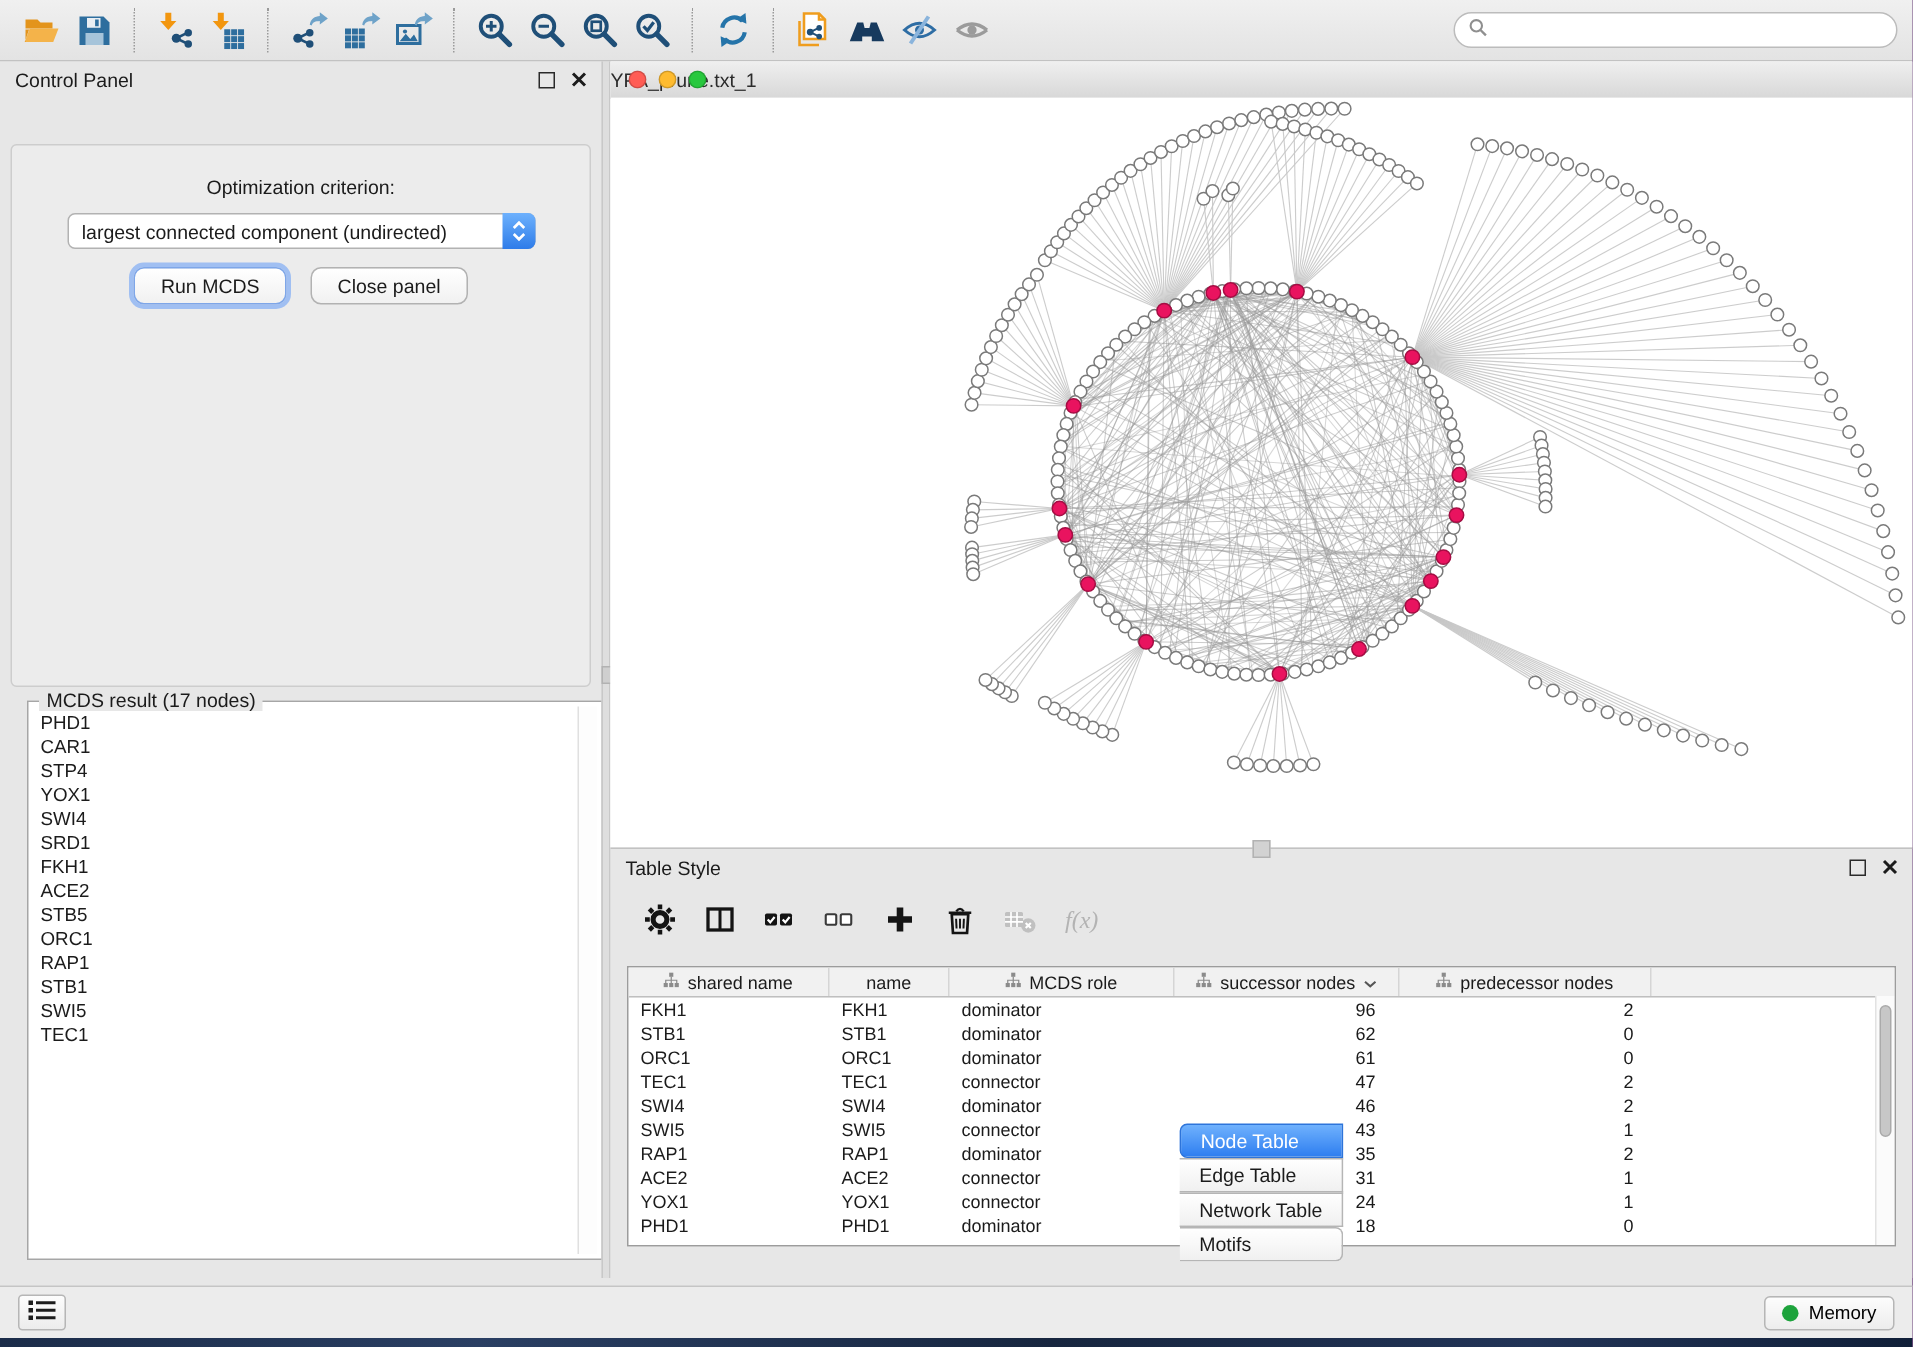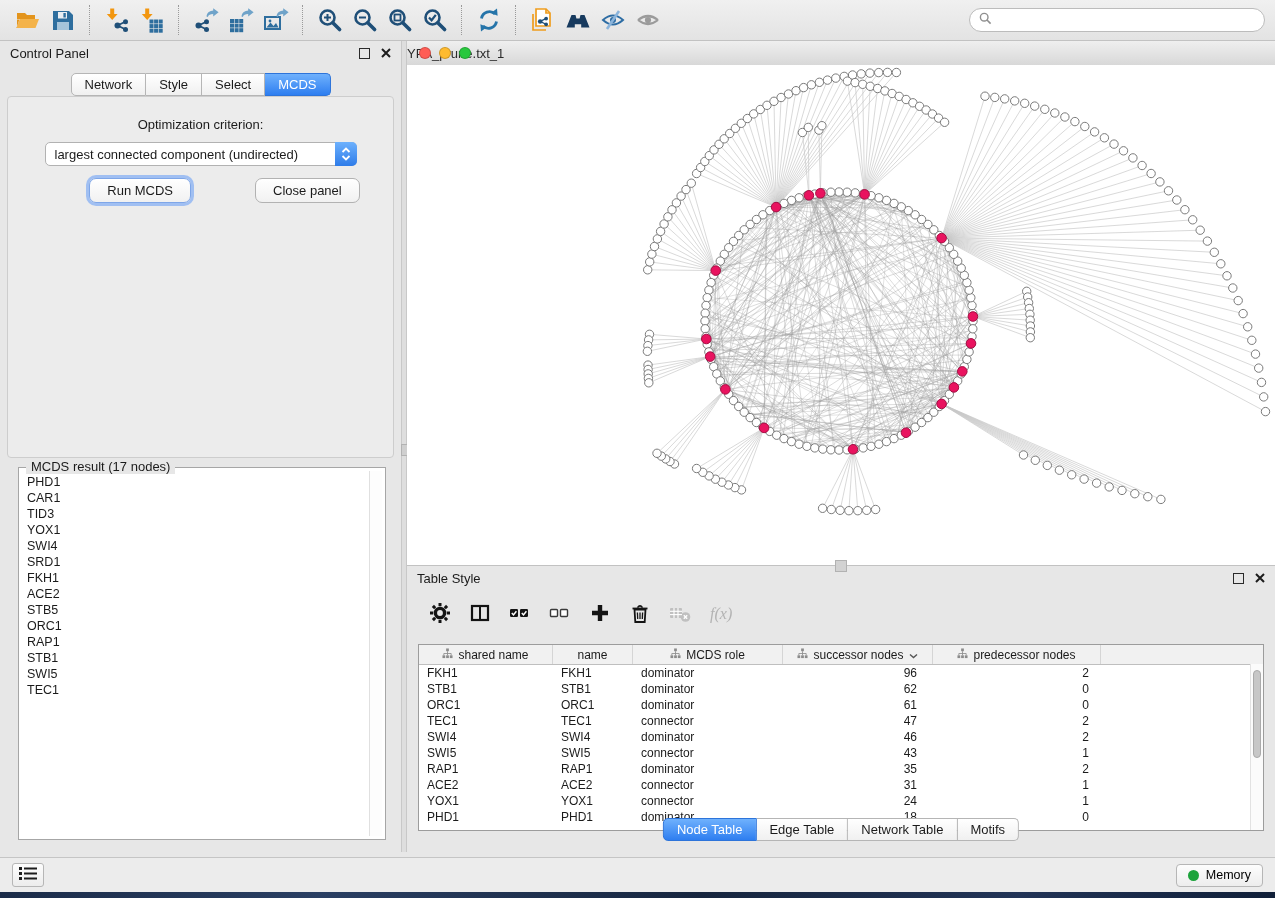--- a/index.html
+++ b/index.html
@@ -26,23 +26,23 @@
   .seg-btn.active{background:linear-gradient(#6fb1fd,#2e7ef0);border-color:#2d74da;color:#fff;}
   
   #control-panel{position:absolute;top:41px;left:0;width:401px;bottom:40px;background:#e7e7e7;}
   #cp-tabs{position:absolute;top:32px;left:50%;transform:translateX(-50%);}
   .cp-inner{position:absolute;top:55px;left:7px;right:7px;height:360px;background:#ececec;border:1px solid #cdcdcd;border-radius:4px;}
   .opt-label{margin-top:20px;text-align:center;}
   .dropdown{margin:10px auto 0;width:312px;height:24px;background:#fff;border:1px solid #b2b2b2;border-radius:5px;display:flex;align-items:center;position:relative;box-sizing:border-box;}
   .dd-text{padding-left:9px;font-size:13px;white-space:nowrap;}
   .dd-stepper{position:absolute;right:-1px;top:-1px;bottom:-1px;width:22px;border-radius:0 5px 5px 0;background:linear-gradient(#6db1fd,#2e7ce9);display:flex;align-items:center;justify-content:center;}
   .btnrow{margin-top:12px;display:flex;justify-content:center;gap:16px;}
-  .mac-btn{height:25px;padding:0 17px;font:13px "Liberation Sans",sans-serif;background:linear-gradient(#ffffff,#f1f1f1);border:1px solid #b2b2b2;border-radius:7px;color:#1b1b1b;margin-left:48px;}
+  .mac-btn{height:25px;padding:0 17px;font:13px "Liberation Sans",sans-serif;background:linear-gradient(#ffffff,#f1f1f1);border:1px solid #b2b2b2;border-radius:7px;color:#1b1b1b;}
   .focusring{box-shadow:0 0 0 3px rgba(120,168,246,.65);border-color:#7ea6e8;}
-  .result-box{position:absolute;left:18px;top:426px;width:366px;height:371px;border:1px solid #a6a6a6;background:#fff;}
+  .result-box{position:absolute;left:18px;top:426px;width:366px;height:371px;border:1px solid #a6a6a6;background:#fff;padding-left:16px;}
   .result-legend{position:absolute;top:-9px;left:7px;background:#e7e7e7;padding:0 5px;font-size:13px;}
   .result-list{position:absolute;top:6px;left:4px;right:18px;bottom:4px;overflow:hidden;font-size:12.5px;line-height:16px;padding-left:4px;}
   .result-scroll{position:absolute;top:3px;bottom:3px;right:3px;width:12px;border-left:1px solid #e0e0e0;background:#fdfdfd;}
   #v-splitter{position:absolute;left:401px;top:41px;width:6px;bottom:40px;background:#dedede;border-left:1px solid #c8c8c8;border-right:1px solid #c8c8c8;box-sizing:border-box;}
   #v-splitter .knob{position:absolute;top:403px;left:-1px;width:6px;height:10px;background:#cfcfcf;border:1px solid #b2b2b2;}
   
   #network-window{position:absolute;left:407px;top:41px;right:0;height:524px;background:#fff;}
   .net-titlebar{height:24px;background:linear-gradient(#efefef,#d8d8d8);border-bottom:1px solid #b1b1b1;position:relative;display:flex;align-items:center;justify-content:flex-start;font-size:13px;color:#2b2b2b;}
   .lights{position:absolute;left:12px;top:6px;display:flex;gap:8px;}
   .light{width:12px;height:12px;border-radius:50%;border:1px solid rgba(0,0,0,.18);box-sizing:border-box;}
@@ -55,21 +55,21 @@
   .tp-btn{display:flex;align-items:center;justify-content:center;}
   .table-area{position:absolute;left:11px;right:11px;top:78px;height:187px;background:#fff;border:1px solid #9c9c9c;box-sizing:border-box;overflow:hidden;}
   .thead{display:flex;height:19px;background:#f1f1f1;border-bottom:1px solid #bfbfbf;}
   .th{display:flex;align-items:center;justify-content:center;gap:5px;font-size:12px;border-right:1px solid #d5d5d5;box-sizing:border-box;white-space:nowrap;}
   .th.filler{flex:1;border-right:none;}
   .tr{display:flex;height:16px;align-items:center;font-size:12px;}
   .td{box-sizing:border-box;padding-left:8px;white-space:nowrap;overflow:hidden;}
   .td.num{text-align:right;padding-left:0;}
   .tscroll{position:absolute;top:19px;right:0;bottom:0;width:13px;background:#fbfbfb;border-left:1px solid #e2e2e2;box-sizing:border-box;}
   .tscroll .thumb{position:absolute;top:6px;left:2px;width:8px;height:88px;background:#c7c7c7;border:1px solid #aaa;border-radius:5px;box-sizing:border-box;}
-  #tp-tabs{position:absolute;bottom:11px;left:50%;transform:translateX(-50%);}
+  #tp-tabs{position:absolute;bottom:11px;left:50%;transform:translateX(-50%);flex-direction:column;}
   
   #status-bar{position:absolute;left:0;right:0;bottom:0;height:35px;background:#ececec;border-top:1px solid #c5c5c5;display:flex;align-items:center;padding:0 12px;box-sizing:border-box;}
   .status-btn{width:32px;height:24px;background:linear-gradient(#fdfdfd,#ececec);border:1px solid #b6b6b6;border-radius:3px;display:flex;align-items:center;justify-content:center;padding:0;}
   .memory-btn{margin-left:auto;height:23px;padding:0 11px;display:flex;align-items:center;gap:7px;background:linear-gradient(#fdfdfd,#ededed);border:1px solid #b6b6b6;border-radius:4px;font:12.5px "Liberation Sans",sans-serif;}
   .memdot{width:11px;height:11px;border-radius:50%;background:#1da33c;}
 </style>
 </head>
 <body>
 
 <div id="app">
@@ -241,26 +241,20 @@
         <span>Control Panel</span>
         <span class="winbtns">
           <span class="floatbtn"></span>
           <span class="closebtn">
               <svg width="10" height="10" viewBox="0 0 10 10">
                 <path d="M1 1 L9 9 M9 1 L1 9" stroke="#1c1c1c" stroke-width="2"></path>
               </svg>
             </span>
         </span>
       </div>
-      <div class="seg" id="cp-tabs">
-          <div class="seg-btn">Network</div>
-          <div class="seg-btn">Style</div>
-          <div class="seg-btn">Select</div>
-          <div class="seg-btn active">MCDS</div>
-        </div>
       <div class="cp-inner">
         <div class="opt-label">Optimization criterion:</div>
         <div class="dropdown">
           <span class="dd-text">largest connected component (undirected)</span>
           <span class="dd-stepper">
               <svg width="10" height="14" viewBox="0 0 10 14">
                 <path d="M1.5 5 L5 1.5 8.5 5" stroke="#fff" stroke-width="1.8" fill="none"></path>
                 <path d="M1.5 9 L5 12.5 8.5 9" stroke="#fff" stroke-width="1.8" fill="none"></path>
               </svg>
             </span>
@@ -268,21 +262,21 @@
         <div class="btnrow">
           <button class="mac-btn focusring">Run MCDS</button>
           <button class="mac-btn">Close panel</button>
         </div>
       </div>
       <div class="result-box">
         <div class="result-legend">MCDS result (17 nodes)</div>
         <div class="result-list" id="result-list">
             <div>PHD1</div>
             <div>CAR1</div>
-            <div>TID3</div>
+            <div>STP4</div>
             <div>YOX1</div>
             <div>SWI4</div>
             <div>SRD1</div>
             <div>FKH1</div>
             <div>ACE2</div>
             <div>STB5</div>
             <div>ORC1</div>
             <div>RAP1</div>
             <div>STB1</div>
             <div>SWI5</div>

